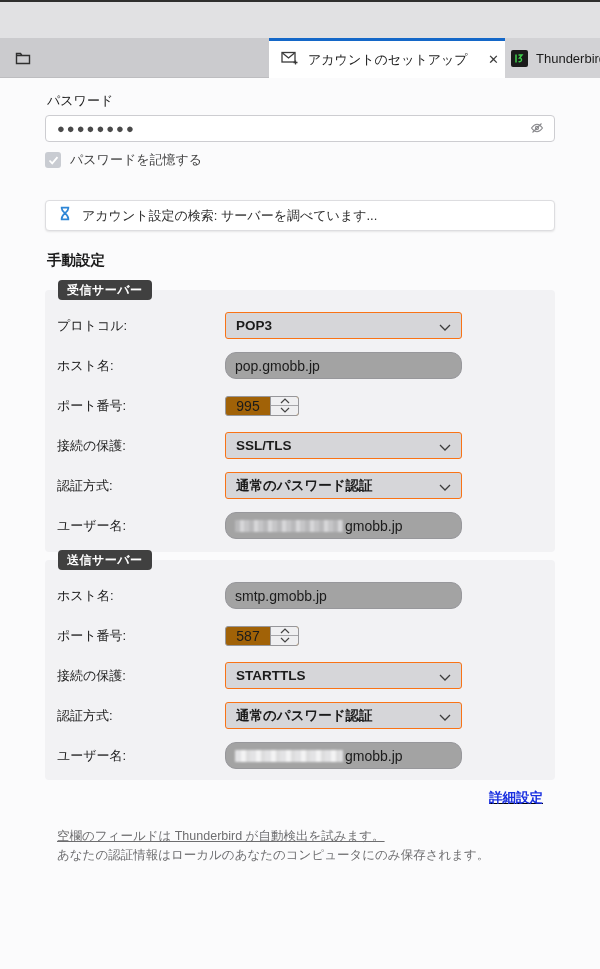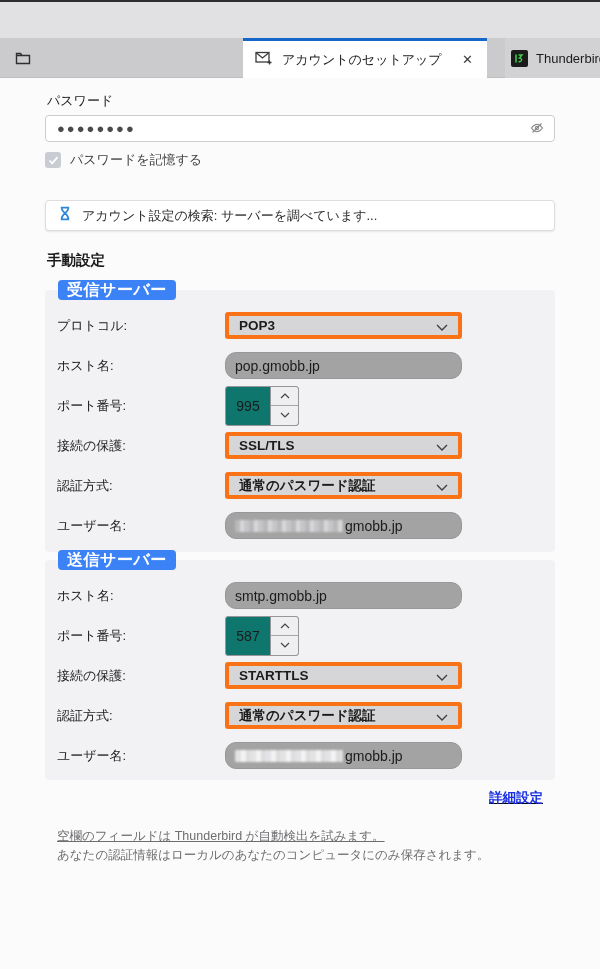--- a/index.html
+++ b/index.html
@@ -5,21 +5,21 @@
   * { margin:0; padding:0; box-sizing:border-box; }
   html,body { width:600px; height:969px; }
   body { font-family:"Liberation Sans","DejaVu Sans",sans-serif; }
   .page { width:600px; height:969px; background:#fbfbfc; border-top:2px solid #2e2e2e; overflow:hidden; position:relative; }
 
   
   .titlebar { height:36px; background:#e1e1e3; }
   .tabbar { height:40px; background:#cbcbce; position:relative; border-bottom:1px solid #bdbdc0; }
   .folder-btn { position:absolute; left:12px; top:50%; transform:translateY(-50%); width:22px; height:22px; display:flex; align-items:center; justify-content:center; }
   .tab { position:absolute; top:0; height:40px; display:flex; align-items:center; }
-  .tab.active { left:243px; width:244px; background:#ffffff; border-top:3px solid #1467c8; padding:0 10px 0 12px; }
+  .tab.active { left:269px; width:244px; background:#ffffff; border-top:3px solid #1467c8; padding:0 10px 0 12px; }
   .tab.active .tab-label { font-size:13px; color:#1b1b1b; margin-left:9px; white-space:nowrap; overflow:hidden; flex:1; }
   .tab-close { font-size:13px; color:#3c3c3c; line-height:1; padding:3px 4px; cursor:default; }
   .tab.inactive { left:505px; width:95px; background:#d2d2d5; padding:0 0 0 6px; }
   .tab.inactive .tab-label { font-size:13px; color:#1b1b1b; margin-left:8px; white-space:nowrap; overflow:hidden; }
   .tb-daily-icon { width:17px; height:17px; background:#1b1b1b; border-radius:2px; display:flex; align-items:center; justify-content:center; flex:none; }
 
   
   .content { position:relative; height:891px; background:#fbfbfc; }
   .field-label { margin:14px 0 0 47px; font-size:13px; color:#1b1b1b; }
   .password-input { margin:5px 45px 0 45px; height:27px; background:#fff; border:1px solid #cdcdd1; border-radius:4px; display:flex; align-items:center; padding:0 10px 0 11px; }
@@ -29,33 +29,33 @@
   .remember-label { margin-left:9px; font-size:13px; color:#3f3f3f; }
 
   .status-card { margin:31px 45px 0 45px; height:31px; background:#ffffff; border:1px solid #dddde0; border-radius:4px; box-shadow:0 1px 2px rgba(0,0,0,.09); display:flex; align-items:center; padding:0 12px; }
   .status-text { margin-left:10px; font-size:13px; color:#2b2b2b; }
 
   .section-title { margin:20px 0 0 47px; font-size:14.5px; font-weight:bold; color:#1b1b1b; }
 
   .server-section { margin:20px 45px 0 45px; background:#f2f2f4; border-radius:4px; position:relative; }
   .server-section.incoming { padding:22px 0 13px 0; }
   .server-section.outgoing { padding:22px 0 11px 0; margin-top:8px; }
-  .badge { position:absolute; top:-10px; left:13px; height:20px; background:#3b82f6; border-radius:4px; color:#fff; font-size:16px; font-weight:bold; display:flex; align-items:center; padding:0 9px; letter-spacing:.5px; }
+  .badge { position:absolute; top:-10px; left:13px; height:20px; background:#404040; border-radius:4px; color:#fff; font-size:12px; font-weight:bold; display:flex; align-items:center; padding:0 9px; letter-spacing:.5px; }
 
   .form-row { display:flex; align-items:center; height:27px; margin-bottom:13px; }
   .form-row:last-child { margin-bottom:0; }
   .row-label { width:180px; padding-left:12px; font-size:13px; color:#1b1b1b; flex:none; }
-  .dropdown { width:237px; height:27px; background:#d6d6d9; border:4px solid #f97316; border-radius:3px; display:flex; align-items:center; padding:0 10px; }
+  .dropdown { width:237px; height:27px; background:#d6d6d9; border:1px solid #f97316; border-radius:3px; display:flex; align-items:center; padding:0 10px; }
   .dd-value { flex:1; font-size:13.5px; font-weight:600; color:#1b1b1b; white-space:nowrap; overflow:hidden; }
   .text-input { width:237px; height:27px; background:#a3a3a3; border:1px solid #97979b; border-radius:11px; display:flex; align-items:center; padding:0 9px; font-size:14px; color:#1b1b1b; }
   .redacted { display:inline-block; height:12px; border-radius:1px; margin-right:2px; }
   .redacted.dark { width:108px; background:repeating-linear-gradient(90deg,#b9b9bb 0 5px,#d8d8da 5px 9px,#c6c6c8 9px 14px); filter:blur(1.2px); }
   .redacted.light { width:108px; background:repeating-linear-gradient(90deg,#e3e3e5 0 6px,#f3f3f4 6px 11px,#dcdcdd 11px 15px); filter:blur(1.2px); }
 
-  .spinner { display:flex; width:74px; height:40px; border:1px solid #97979b; border-radius:3px; background:#0f766e; overflow:hidden; }
+  .spinner { display:flex; width:74px; height:20px; border:1px solid #97979b; border-radius:3px; background:#a16207; overflow:hidden; }
   .spin-num { width:45px; display:flex; align-items:center; justify-content:center; font-size:14px; color:#1b1b1b; border-right:1px solid #97979b; }
   .spin-btns { width:27px; display:flex; flex-direction:column; background:#efeff1; }
   .spin-up,.spin-down { flex:1; display:flex; align-items:center; justify-content:center; }
   .spin-up { border-bottom:1px solid #a6a6aa; }
 
   .advanced-row { margin:8px 45px 12px 45px; text-align:right; padding-right:12px;text-decoration:underline; }
   .advanced-link { font-size:13.5px; font-weight:bold; color:#1a30e0; text-decoration:none; }
 
   .buttons-row { margin:18px 44px 0 44px; width:428px; display:flex; align-items:center; }
   .btn { height:28px; border-radius:4px; font-size:13px; font-family:inherit; display:flex; align-items:center; justify-content:center; }

